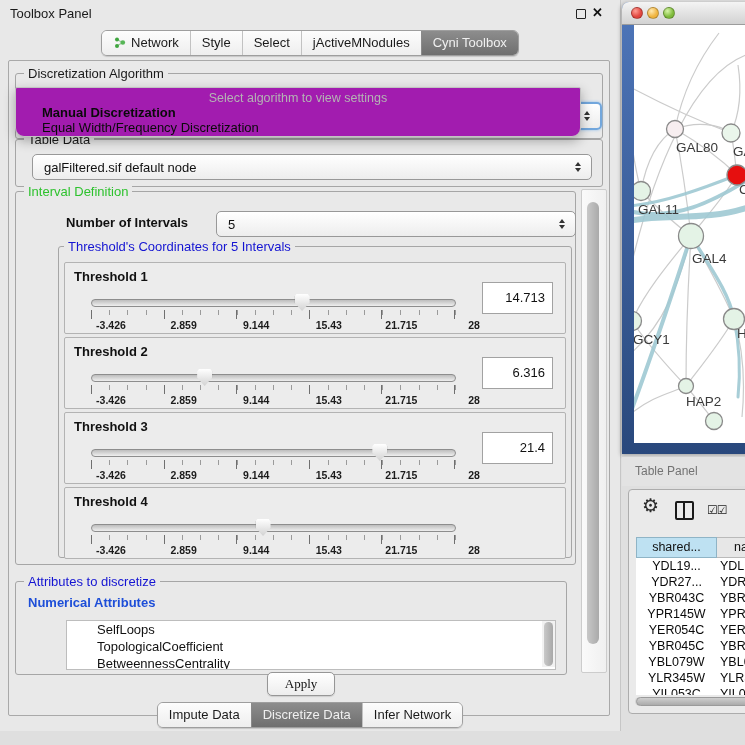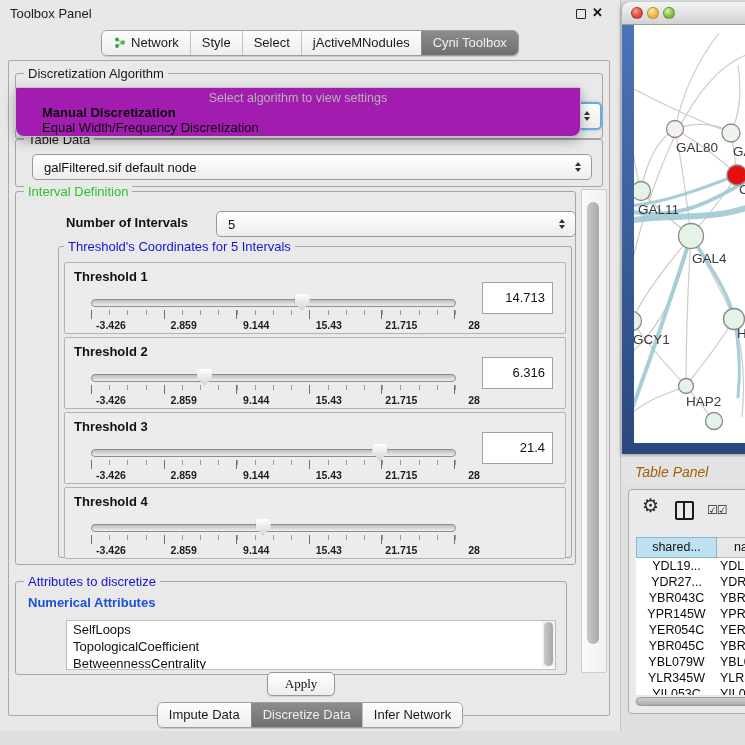--- a/index.html
+++ b/index.html
@@ -49,21 +49,21 @@
   .track{position:absolute;left:0;top:6px;width:363px;height:6px;border:1px solid #8d8d8d;border-radius:4px;background:linear-gradient(#bdbdbd,#efefef);}
   .thumb{position:absolute;top:1px;width:15px;height:17px;background:linear-gradient(#ffffff,#d2d2d2);clip-path:polygon(12% 0,88% 0,100% 14%,100% 52%,50% 100%,0 52%,0 14%);filter:drop-shadow(0 0 1px #777);z-index:2;}
   .ticks-minor{position:absolute;left:0;top:17px;width:365px;height:5px;background:repeating-linear-gradient(90deg,#9a9a9a 0 1px,transparent 1px 18.2px);}
   .ticks-major{position:absolute;left:0;top:17px;width:365px;height:9px;background:repeating-linear-gradient(90deg,#6f6f6f 0 1px,transparent 1px 72.6px);}
   .tick-labels{position:absolute;left:0;top:26px;width:363px;height:12px;margin-left:20px;}
   .tick-labels span{position:absolute;transform:translateX(-50%);font-size:10.5px;font-weight:bold;color:#1c1c1c;white-space:nowrap;}
   .value-box{position:absolute;right:12px;top:19px;width:62px;height:30px;background:#fff;border:1px solid #a2a2a2;font-size:13px;color:#111;text-align:right;line-height:30px;padding-right:7px;}
 
   
   .listbox{position:absolute;left:50px;top:38px;width:488px;height:48px;background:#fff;border:1px solid #bdbdbd;overflow:hidden;}
-  .list-item{font-size:13px;color:#111;padding:1px 0 1px 6px;white-space:nowrap;}
+  .list-item{font-size:13px;color:#111;padding:1px 0 1px 30px;white-space:nowrap;}
   .list-vscroll{position:absolute;right:1px;top:1px;width:13px;height:46px;background:#f2f2f2;}
   .list-vscroll .vthumb{position:absolute;left:2px;top:1px;width:9px;height:44px;border-radius:5px;background:linear-gradient(90deg,#c9c9c9,#a8a8a8);}
 
   .apply-btn{position:absolute;left:258px;top:611px;width:66px;height:22px;border:1px solid #969696;border-radius:5px;background:linear-gradient(#ffffff,#ededed);font-size:13px;color:#111;text-align:center;line-height:21px;box-shadow:0 1px 1px rgba(0,0,0,.12);font-family:Liberation Serif, serif;}
 
   
   .content-vscroll{position:absolute;left:572px;top:128px;width:24px;height:482px;background:linear-gradient(90deg,#fafafa,#f0f0f0);border:1px solid #cccccc;border-radius:2px;}
   .content-vscroll .vthumb{position:absolute;left:5px;top:12px;width:12px;height:442px;border-radius:7px;background:linear-gradient(90deg,#c8c8c8,#aaaaaa);}
 
   
@@ -74,21 +74,21 @@
   .nw-titlebar{position:absolute;left:0;top:0;width:100%;height:22px;border-radius:7px 0 0 0;background:linear-gradient(#f4f4f4,#d2d2d2);border-bottom:1px solid #9c9c9c;}
   .light{position:absolute;top:5px;width:12px;height:12px;border-radius:50%;border:1px solid rgba(0,0,0,.25);box-sizing:border-box;}
   .light.red{left:9px;background:radial-gradient(circle at 35% 30%,#ff9d93,#e1453e 60%);}
   .light.yellow{left:25px;background:radial-gradient(circle at 35% 30%,#ffe9b0,#f0b43f 60%);}
   .light.green{left:41px;background:radial-gradient(circle at 35% 30%,#d7f5a8,#7fbb3c 60%);}
   .nw-canvas{position:absolute;left:12px;top:23px;width:111px;height:418px;background:#fff;overflow:hidden;}
   .nw-canvas svg text{font-family:"Liberation Sans",sans-serif;font-size:13.5px;fill:#3a3a3a;}
 
   
   .tp-header{position:absolute;left:622px;top:456px;width:123px;height:29px;background:#e3e3e3;border-top:1px solid #cfcfcf;}
-  .tp-header span{position:absolute;left:13px;top:7px;font-size:14px;color:#a16207;font-style:italic;}
+  .tp-header span{position:absolute;left:13px;top:7px;font-size:12px;color:#737373;}
   .table-window{position:absolute;left:628px;top:489px;width:130px;height:223px;background:#eaeaea;border:1px solid #acacac;border-radius:4px;}
   .tw-gear{position:absolute;left:13px;top:6px;font-size:19px;color:#2a2a2a;line-height:1;}
   .tw-split{position:absolute;left:46px;top:11px;width:15px;height:15px;border:2px solid #1a1a1a;border-radius:2px;}
   .tw-split:before{content:"";position:absolute;left:6px;top:0;width:2px;height:15px;background:#1a1a1a;}
   .tw-checks{position:absolute;left:78px;top:13px;font-size:12px;color:#222;letter-spacing:-1px;}
   .gtable{position:absolute;left:7px;top:47px;width:123px;height:158px;background:#fff;overflow:hidden;font-size:12.5px;}
   .ghead{display:flex;height:21px;}
   .gh1{width:81px;background:#bee1f2;border:1px solid #8fb4c6;text-align:center;line-height:19px;color:#111;box-sizing:border-box;}
   .gh2{flex:1;background:#e7e7e7;border-top:1px solid #bababa;border-bottom:1px solid #bababa;color:#111;padding-left:17px;line-height:19px;overflow:hidden;}
   .trow{display:flex;height:16px;line-height:16px;color:#0a0a0a;}

